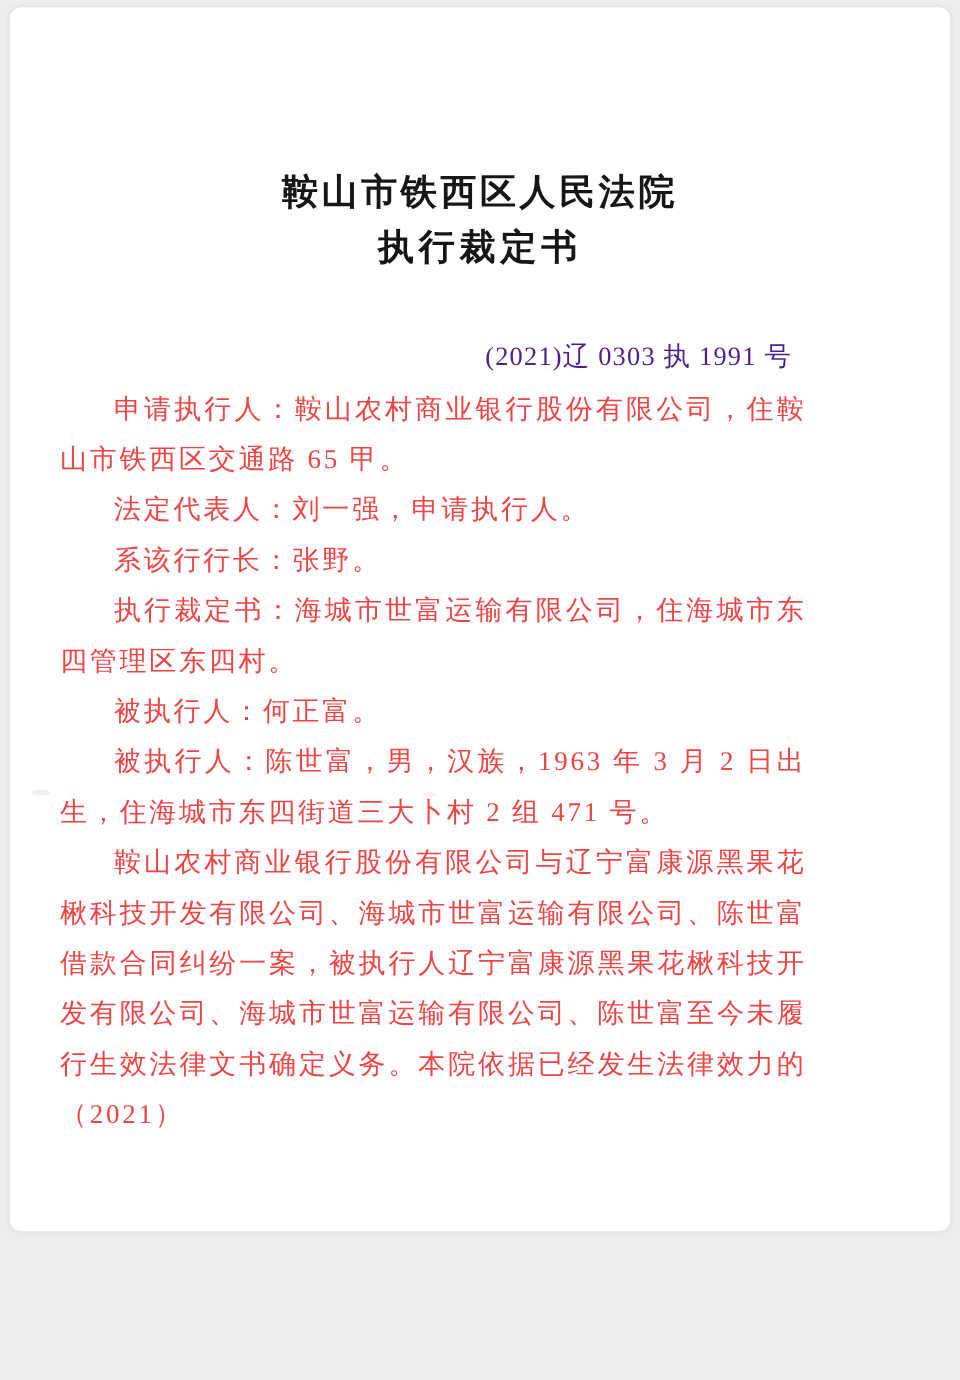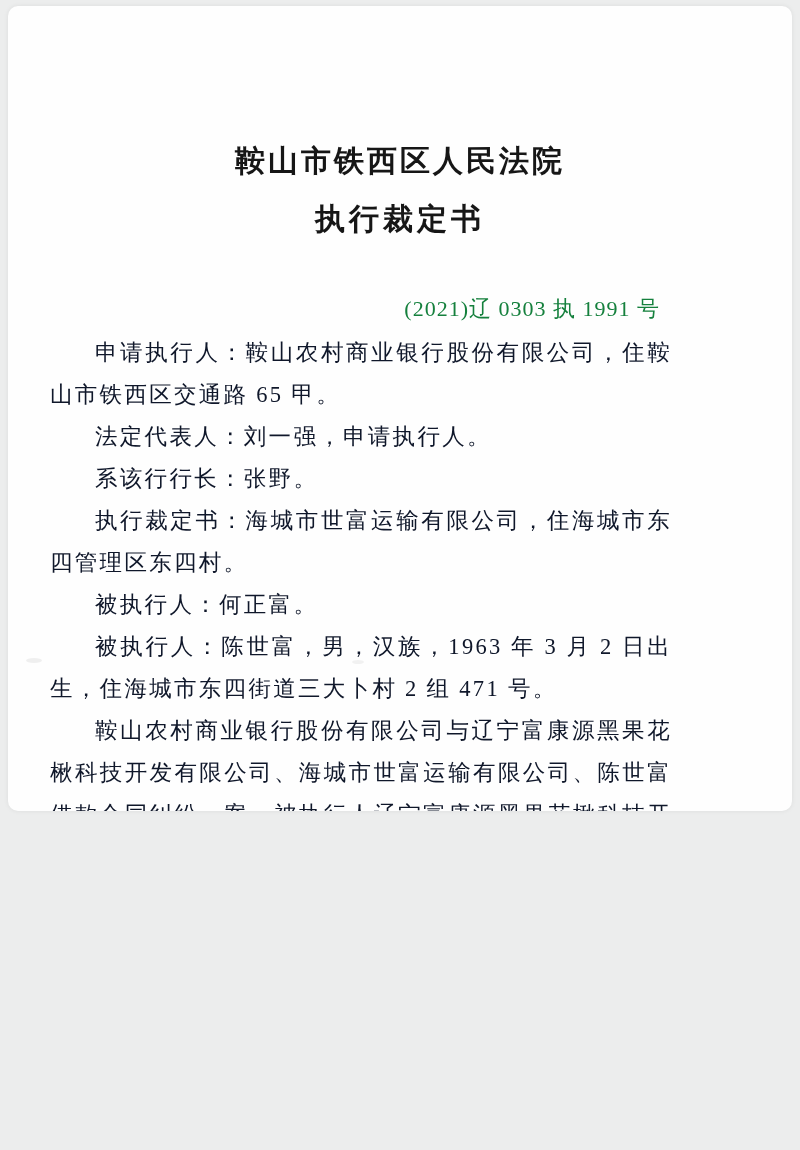--- a/index.html
+++ b/index.html
@@ -9,21 +9,21 @@
   }
   .surround {
     position: relative;
     width: 800px; height: 1150px;
     background: #eceded;
     overflow: hidden;
   }
   .page {
     position: absolute;
     left: 8px; top: 6px;
-    width: 784px; height: 805px;
+    width: 784px; height: 1020px;
     background: #fefefe;
     border-radius: 10px;
     box-shadow: 0 0 5px rgba(0,0,0,0.07);
     color: #1b1b1b;
     overflow: hidden;
     padding-top: 132px;
   }
   .court-name {
     text-align: center;
     font-size: 30px;
@@ -32,43 +32,42 @@
     line-height: 46px;
     color: #161616;
   }
   .doc-type {
     text-align: center;
     font-size: 30px;
     font-weight: 700;
     letter-spacing: 4px;
     line-height: 46px;
     color: #161616;
-    margin-top: 12px;
   }
   .case-number {
     width: 612px;
     margin: 46px 0 2px 40px;
     text-align: right;
     font-size: 22px;
     letter-spacing: 1px;
     line-height: 42px;
-    color: #15803d;
+    color: #4c1d95;
   }
   .body-text {
     width: 622px;
     margin-left: 42px;
   }
   .body-text p {
     font-size: 22.5px;
     letter-spacing: 2.3px;
     line-height: 42px;
     text-indent: 2em;
     text-align: justify;
     text-justify: inter-ideograph;
-    color: #0f172a;
+    color: #ef4444;
   }
   .footer-strip { position: absolute; left: 0; top: 0; width: 100%; height: 100%; pointer-events: none; }
   .qr {
     position: absolute;
     left: 584px; top: 1088px;
     width: 46px; height: 46px;
   }
   .dots {
     position: absolute;
     left: 632px; top: 1100px;

